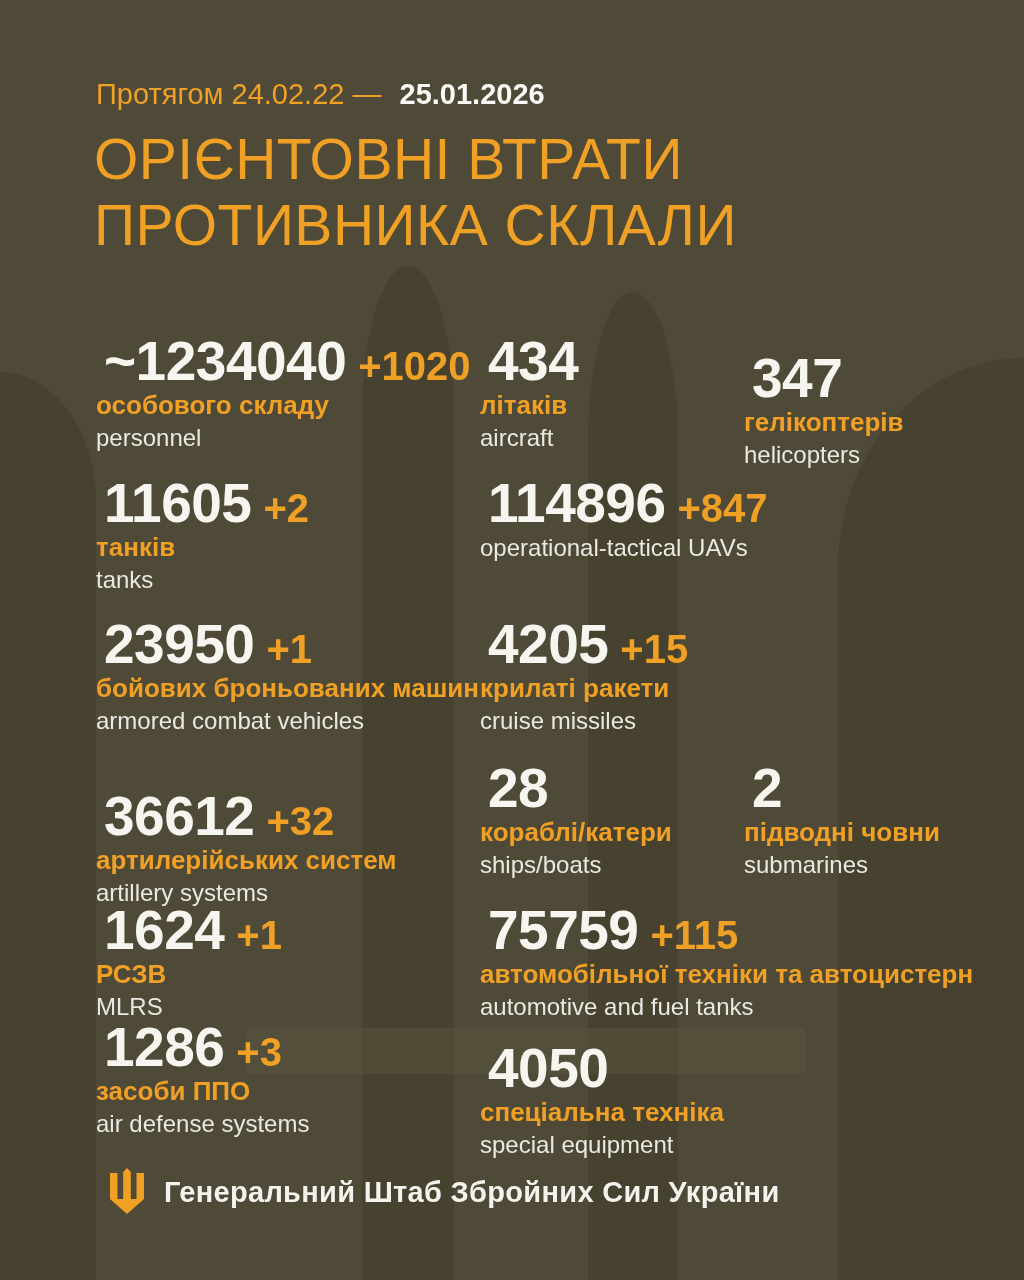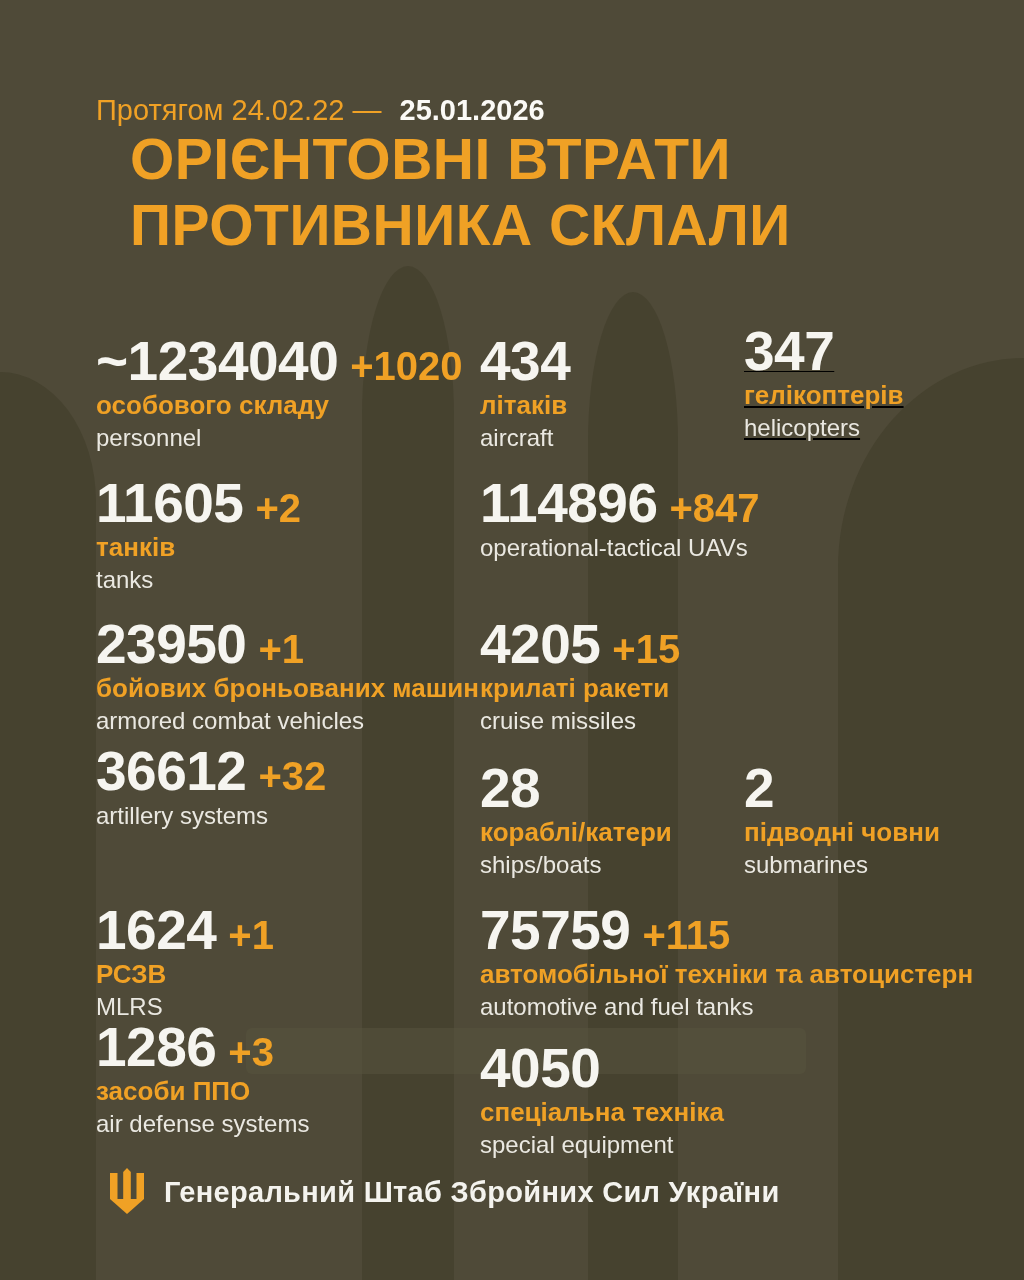--- a/index.html
+++ b/index.html
@@ -8,29 +8,29 @@
     background:#4f4a38;
     font-family:"Liberation Sans","DejaVu Sans",sans-serif;
     -webkit-font-smoothing:antialiased;
   }
   
   .wm{position:absolute;pointer-events:none;}
   .wm-dark{background:#46422f;}
   .wm-light{background:#58533e;opacity:.55;}
   .prong{border-radius:50% 50% 0 0 / 150px 150px 0 0;}
   
-  .dateline{position:absolute;left:96px;top:96px;font-size:29px;line-height:1;white-space:nowrap;}
+  .dateline{position:absolute;left:96px;top:80px;font-size:29px;line-height:1;white-space:nowrap;}
   .date-prefix{color:#f0a125;font-weight:400;}
   .date-value{color:#fbfaf6;font-weight:700;margin-left:10px;}
-  .title{position:absolute;left:94px;top:126px;color:#f0a125;font-weight:700;
-         font-size:57px;line-height:1.16;letter-spacing:.5px;white-space:nowrap;margin-left:36px;}
+  .title{position:absolute;left:94px;top:126px;color:#f0a125;font-weight:400;
+         font-size:57px;line-height:1.16;letter-spacing:.5px;white-space:nowrap;}
   
   .cell{position:absolute;white-space:nowrap;}
   .numline{line-height:1;}
-  .num{font-size:55px;font-weight:700;color:#f6f5f0;letter-spacing:-.5px;}
+  .num{font-size:55px;font-weight:700;color:#f6f5f0;letter-spacing:-.5px;margin-left:8px;}
   .delta{font-size:40px;font-weight:700;color:#f0a125;margin-left:12px;}
   .uk{font-size:26px;font-weight:700;color:#f0a125;margin-top:2px;line-height:1.15;}
   .en{font-size:24px;font-weight:400;color:#eae8e1;margin-top:3px;line-height:1.2;}
   
   .footer{position:absolute;left:96px;top:1168px;display:flex;align-items:center;padding-left:14px;}
   .footer-icon{width:34px;height:48px;flex:0 0 auto;}
   .footer-text{margin-left:20px;font-size:29px;font-weight:700;color:#f4f3ee;letter-spacing:.3px;}
 </style>
 </head>
 <body>
@@ -53,21 +53,21 @@
 <div class="cell" style="left:96px;top:334px;">
   <div class="numline"><span class="num">~1234040</span><span class="delta">+1020</span></div>
   <div class="uk">особового складу</div>
   <div class="en">personnel</div>
 </div>
 <div class="cell" style="left:480px;top:334px;">
   <div class="numline"><span class="num">434</span><span class="delta"></span></div>
   <div class="uk">літаків</div>
   <div class="en">aircraft</div>
 </div>
-<div class="cell" style="left:744px;top:324px;text-decoration:underline;">
+<div class="cell" style="left:744px;top:351px;">
   <div class="numline"><span class="num">347</span><span class="delta"></span></div>
   <div class="uk">гелікоптерів</div>
   <div class="en">helicopters</div>
 </div>
 
 <div class="cell" style="left:96px;top:476px;">
   <div class="numline"><span class="num">11605</span><span class="delta">+2</span></div>
   <div class="uk">танків</div>
   <div class="en">tanks</div>
 </div>
@@ -80,22 +80,23 @@
   <div class="numline"><span class="num">23950</span><span class="delta">+1</span></div>
   <div class="uk">бойових броньованих машин</div>
   <div class="en">armored combat vehicles</div>
 </div>
 <div class="cell" style="left:480px;top:617px;">
   <div class="numline"><span class="num">4205</span><span class="delta">+15</span></div>
   <div class="uk">крилаті ракети</div>
   <div class="en">cruise missiles</div>
 </div>
 
-<div class="cell" style="left:96px;top:744px;">
+<div class="cell" style="left:96px;top:789px;">
   <div class="numline"><span class="num">36612</span><span class="delta">+32</span></div>
+  <div class="uk">артилерійських систем</div>
   <div class="en">artillery systems</div>
 </div>
 <div class="cell" style="left:480px;top:761px;">
   <div class="numline"><span class="num">28</span><span class="delta"></span></div>
   <div class="uk">кораблі/катери</div>
   <div class="en">ships/boats</div>
 </div>
 <div class="cell" style="left:744px;top:761px;">
   <div class="numline"><span class="num">2</span><span class="delta"></span></div>
   <div class="uk">підводні човни</div>

